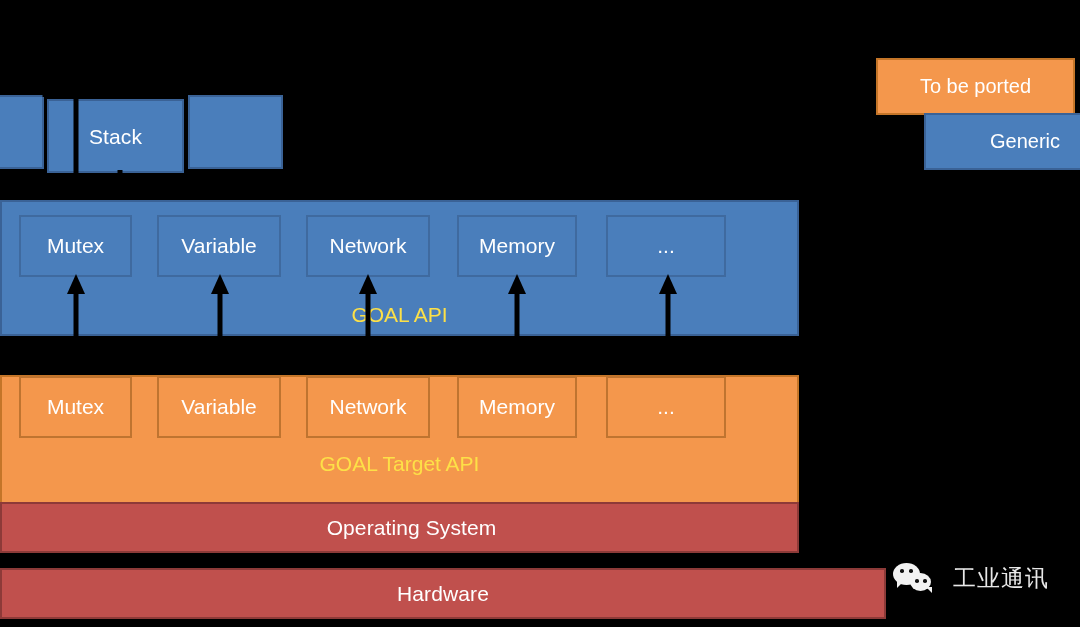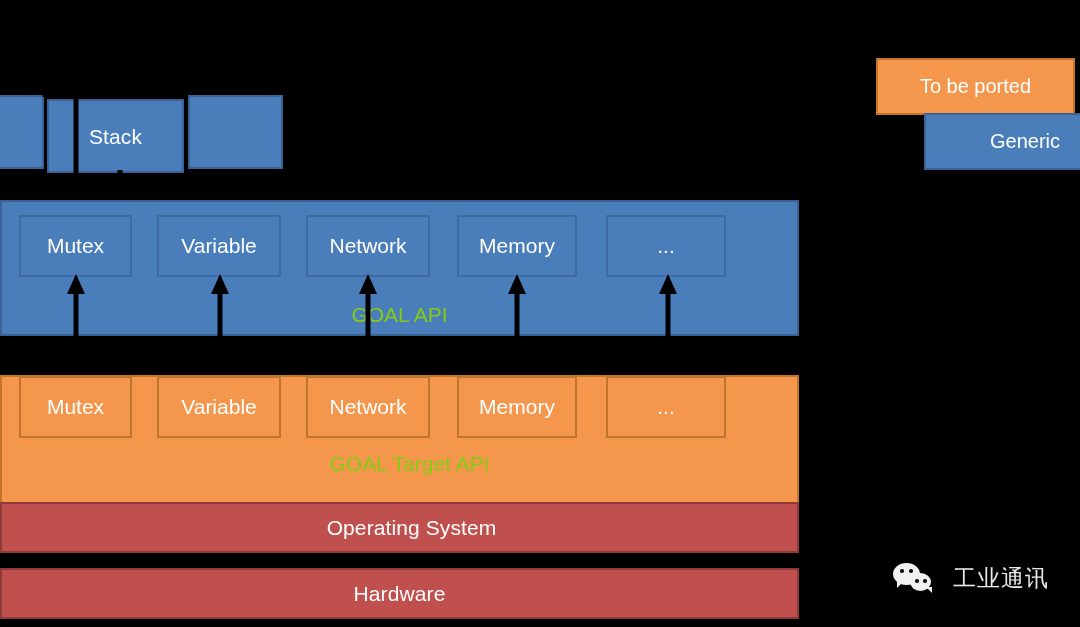--- a/index.html
+++ b/index.html
@@ -43,21 +43,21 @@
     color: #ffffff;
     font-size: 21px;
     white-space: nowrap;
   }
   .subbox.b-blue { background: #4a7ebb; border: 2px solid #3f6a9f; }
   .subbox.b-or   { background: #f4974c; border: 2px solid #bf7430; }
 
   
   .band-caption {
     position: absolute;
-    color: #84cc16;
+    color: #fde047;
     font-size: 21px;
     white-space: nowrap;
     text-align: center;
   }
 
   
   .arrow { position: absolute; }
   .arrow svg { display: block; overflow: visible; }
 
   
@@ -227,21 +227,21 @@
   <div class="arrow" style="left:656px; top:274px;">
     <svg width="24" height="118">
       <line x1="12" y1="10" x2="12" y2="108" stroke="#000" stroke-width="5"></line>
       <polygon points="12,0 3,20 21,20" fill="#000"></polygon>
       <polygon points="12,118 3,98 21,98" fill="#000"></polygon>
     </svg>
   </div>
 
   <div class="block orange" style="left:0px; top:355px; width:799px; height:130px;">
   </div>
-  <div class="band-caption" style="left:10px; top:452px; width:799px;">GOAL Target API</div>
+  <div class="band-caption" style="left:0px; top:452px; width:799px;">GOAL Target API</div>
 
   <div class="subbox b-or" style="left:19px; top:376px; width:113px; height:62px;">
     <span>Mutex</span>
   </div>
   <div class="subbox b-or" style="left:157px; top:376px; width:124px; height:62px;">
     <span>Variable</span>
   </div>
   <div class="subbox b-or" style="left:306px; top:376px; width:124px; height:62px;">
     <span>Network</span>
   </div>
@@ -249,21 +249,21 @@
     <span>Memory</span>
   </div>
   <div class="subbox b-or" style="left:606px; top:376px; width:120px; height:62px;">
     <span>...</span>
   </div>
 
   <div class="block red" style="left:0px; top:502px; width:799px; height:51px;padding-left:24px;">
     <span>Operating System</span>
   </div>
 
-  <div class="block red" style="left:0px; top:568px; width:799px; height:51px;text-align:right;">
+  <div class="block red" style="left:0px; top:568px; width:886px; height:51px;text-align:right;">
     <span>Hardware</span>
   </div>
 
   <div class="legend-item orange" style="left:876px; top:38px; width:199px; height:57px;">
     <span>To be ported</span>
   </div>
   <div class="legend-item blue" style="left:876px; top:113px; width:202px; height:57px;margin-left:48px;">
     <span>Generic</span>
   </div>
 

